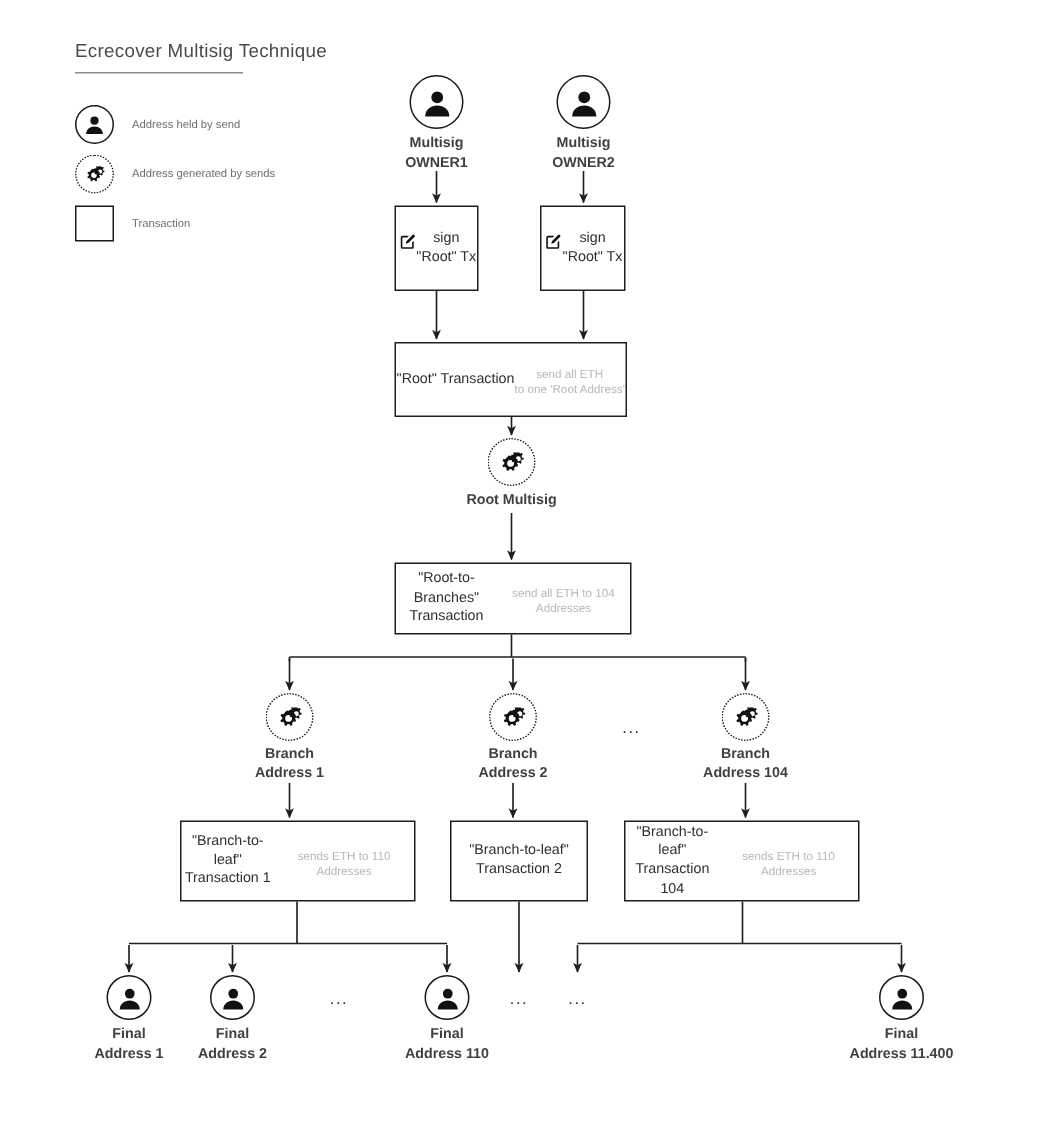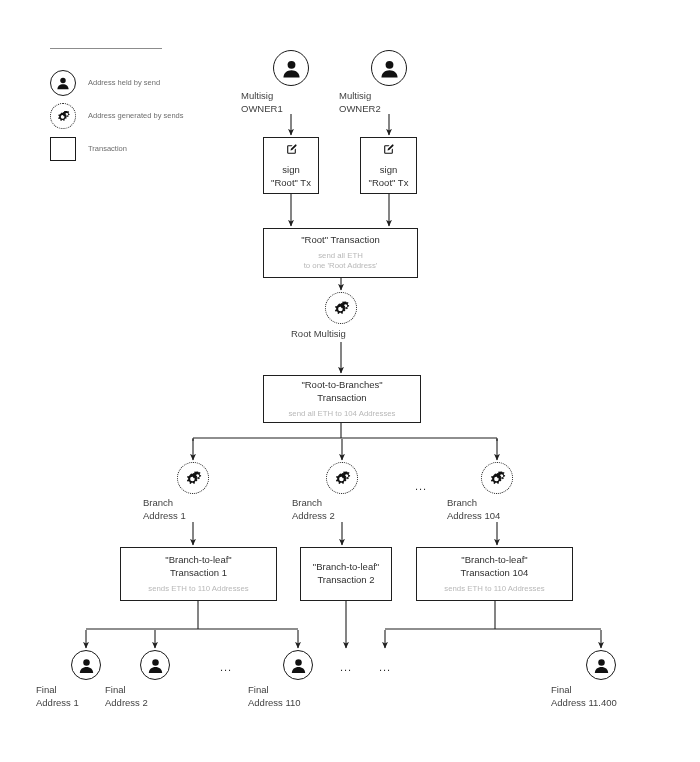--- a/index.html
+++ b/index.html
@@ -41,45 +41,46 @@
     display:flex;align-items:center;justify-content:center;
   }
   .gears svg{display:block;}
 
   .sqicon{
     box-sizing:border-box;border:1.4px solid #1a1a1a;background:#fff;
   }
 
   
   .nlabel{
-    position:absolute;text-align:left;font-size:9.5px;line-height:1.32;
-    color:#3f3f3f;white-space:pre-line;
+    position:absolute;text-align:center;font-size:9.5px;line-height:1.32;
+    color:#3f3f3f;white-space:pre-line;font-weight:bold;
   }
 
   
   .box{
     position:absolute;box-sizing:border-box;
     border:1.2px solid #1f1f1f;background:#ffffff;
-    display:flex;flex-direction:column;align-items:center;justify-content:center;
+    display:flex;flex-direction:row;align-items:center;justify-content:center;
     text-align:center;
   }
   .box .bt{font-size:9.5px;line-height:1.34;color:#2f2f2f;white-space:pre-line;}
   .box .bs{font-size:7.8px;line-height:1.34;color:#b8b8b8;white-space:pre-line;margin-top:4px;}
   .box .pen{margin-bottom:4px;display:block;}
 
   .ellipsis{
     position:absolute;font-size:11px;color:#2b2b2b;letter-spacing:1px;
     line-height:1;transform:translate(-50%,-50%);
   }
 </style>
 </head>
 <body>
 
 <div class="canvas">
 
+  <div class="title">Ecrecover Multisig Technique</div>
   <div class="title-rule"></div>
 
   <div class="legend-row" style="left:50px;top:70px;">
     <div class="person" style="width:26px;height:26px;">
       <svg width="16" height="16" viewBox="0 0 24 24" aria-hidden="true">
         <circle cx="12" cy="8.2" r="4.1" fill="#111"></circle>
         <path d="M3.6 21.5c0-4.7 3.8-7.6 8.4-7.6s8.4 2.9 8.4 7.6z" fill="#111"></path>
       </svg>
     </div>
     <div class="legend-label">Address held

